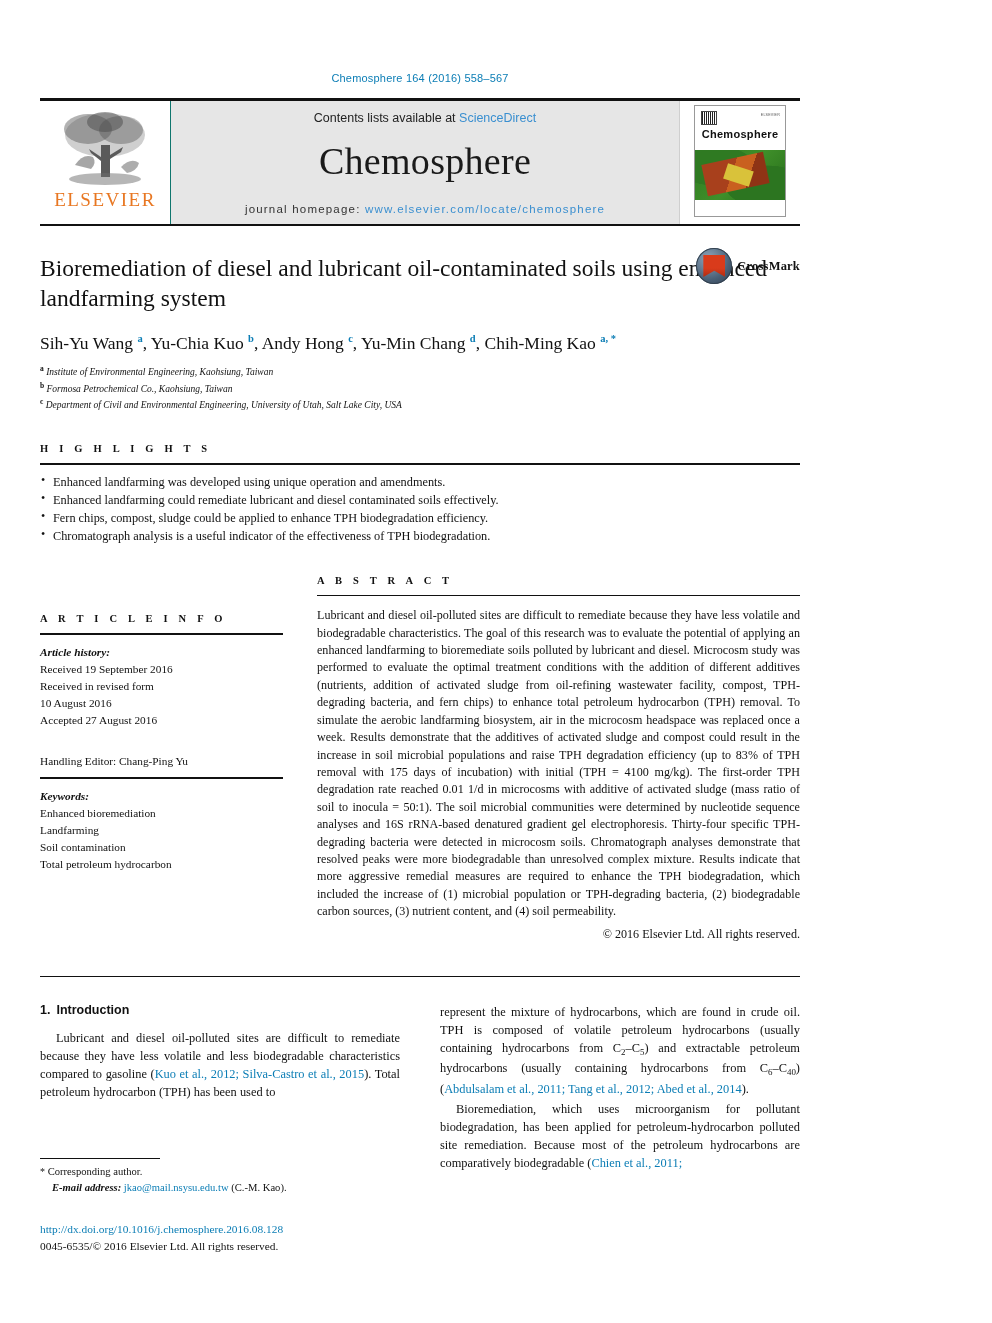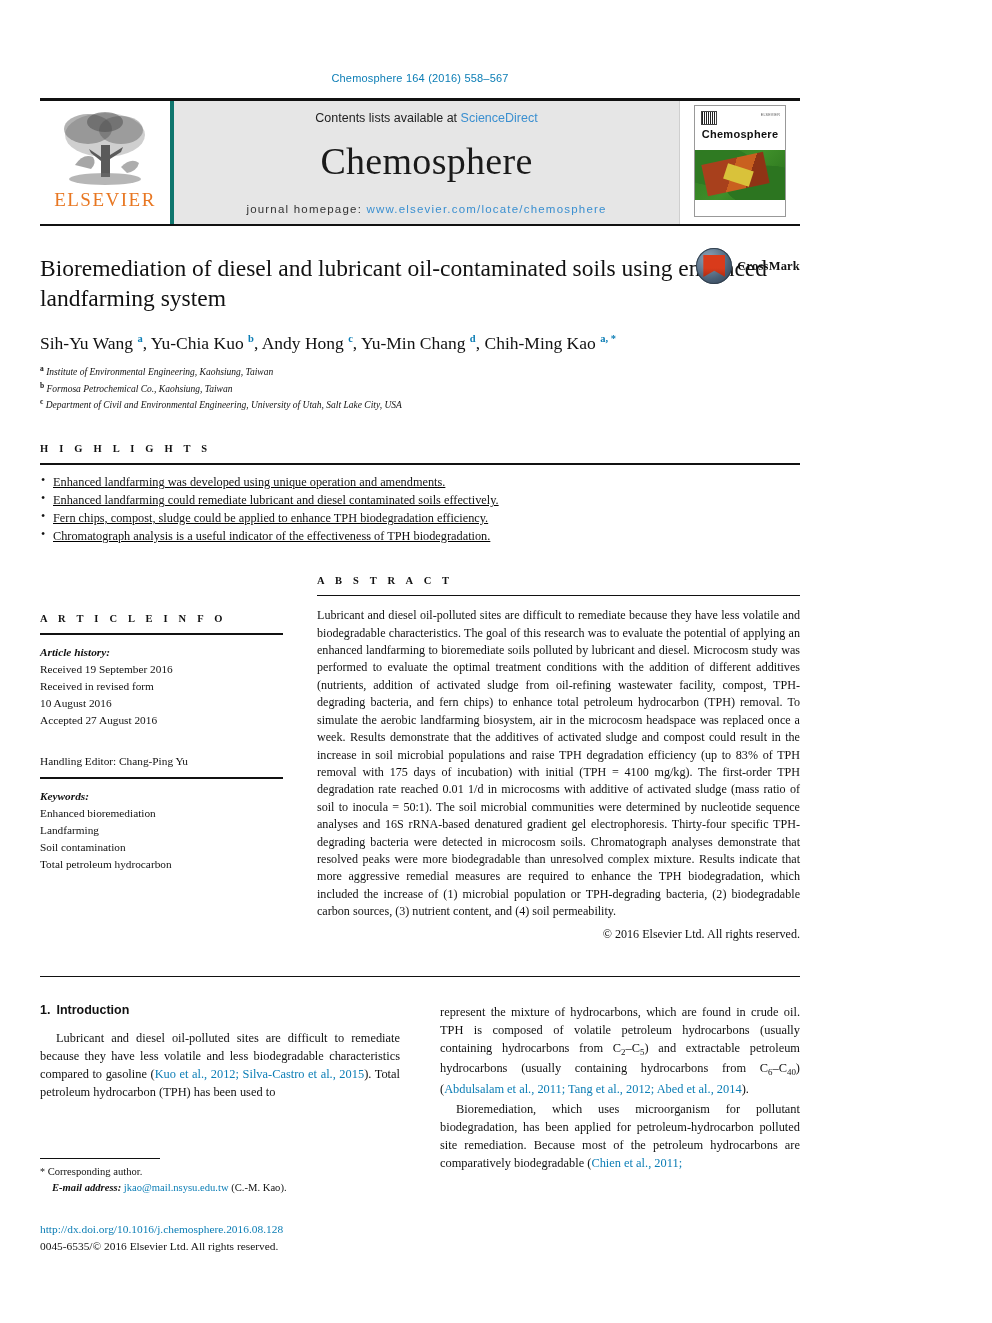--- a/index.html
+++ b/index.html
@@ -54,21 +54,21 @@
   }
   .mast-center {
     flex:1 1 auto;
     background:#e6e6e6;
     display:flex;
     flex-direction:column;
     align-items:center;
     justify-content:flex-start;
     padding-top:10px;
     position:relative;
-    border-left:4px solid #0f766e;
+    border-left:1px solid #0f766e;
     border-right:1px solid #cfcfcf;
   }
   .contents-line {
     font-family:"Liberation Sans", sans-serif;
     font-size:12.5px;
     color:#222;
   }
   .contents-line .sd { color:#3a8fd0; }
   .journal-title {
     font-family:"Liberation Serif", serif;
@@ -203,21 +203,21 @@
   .hl-wrap { margin-top:30px; }
   .section-head {
     font-family:"Liberation Serif", serif;
     font-weight:bold;
     font-size:10.5px;
     letter-spacing:4.2px;
     color:#111;
     padding-bottom:9px;
   }
   .hl-rule { border-top:2px solid #111; }
-  .hl-list { margin:0; padding:8px 0 0 0; list-style:none;text-decoration:underline; }
+  .hl-list { margin:0; padding:8px 0 0 0; list-style:none; }
   .hl-list li {
     font-size:12.3px;
     line-height:1.47;
     position:relative;
     padding-left:13px;
     color:#111;
   }
   .hl-list li::before {
     content:"\2022";
     position:absolute; left:1px; top:-1px; font-size:12px; color:#111;

